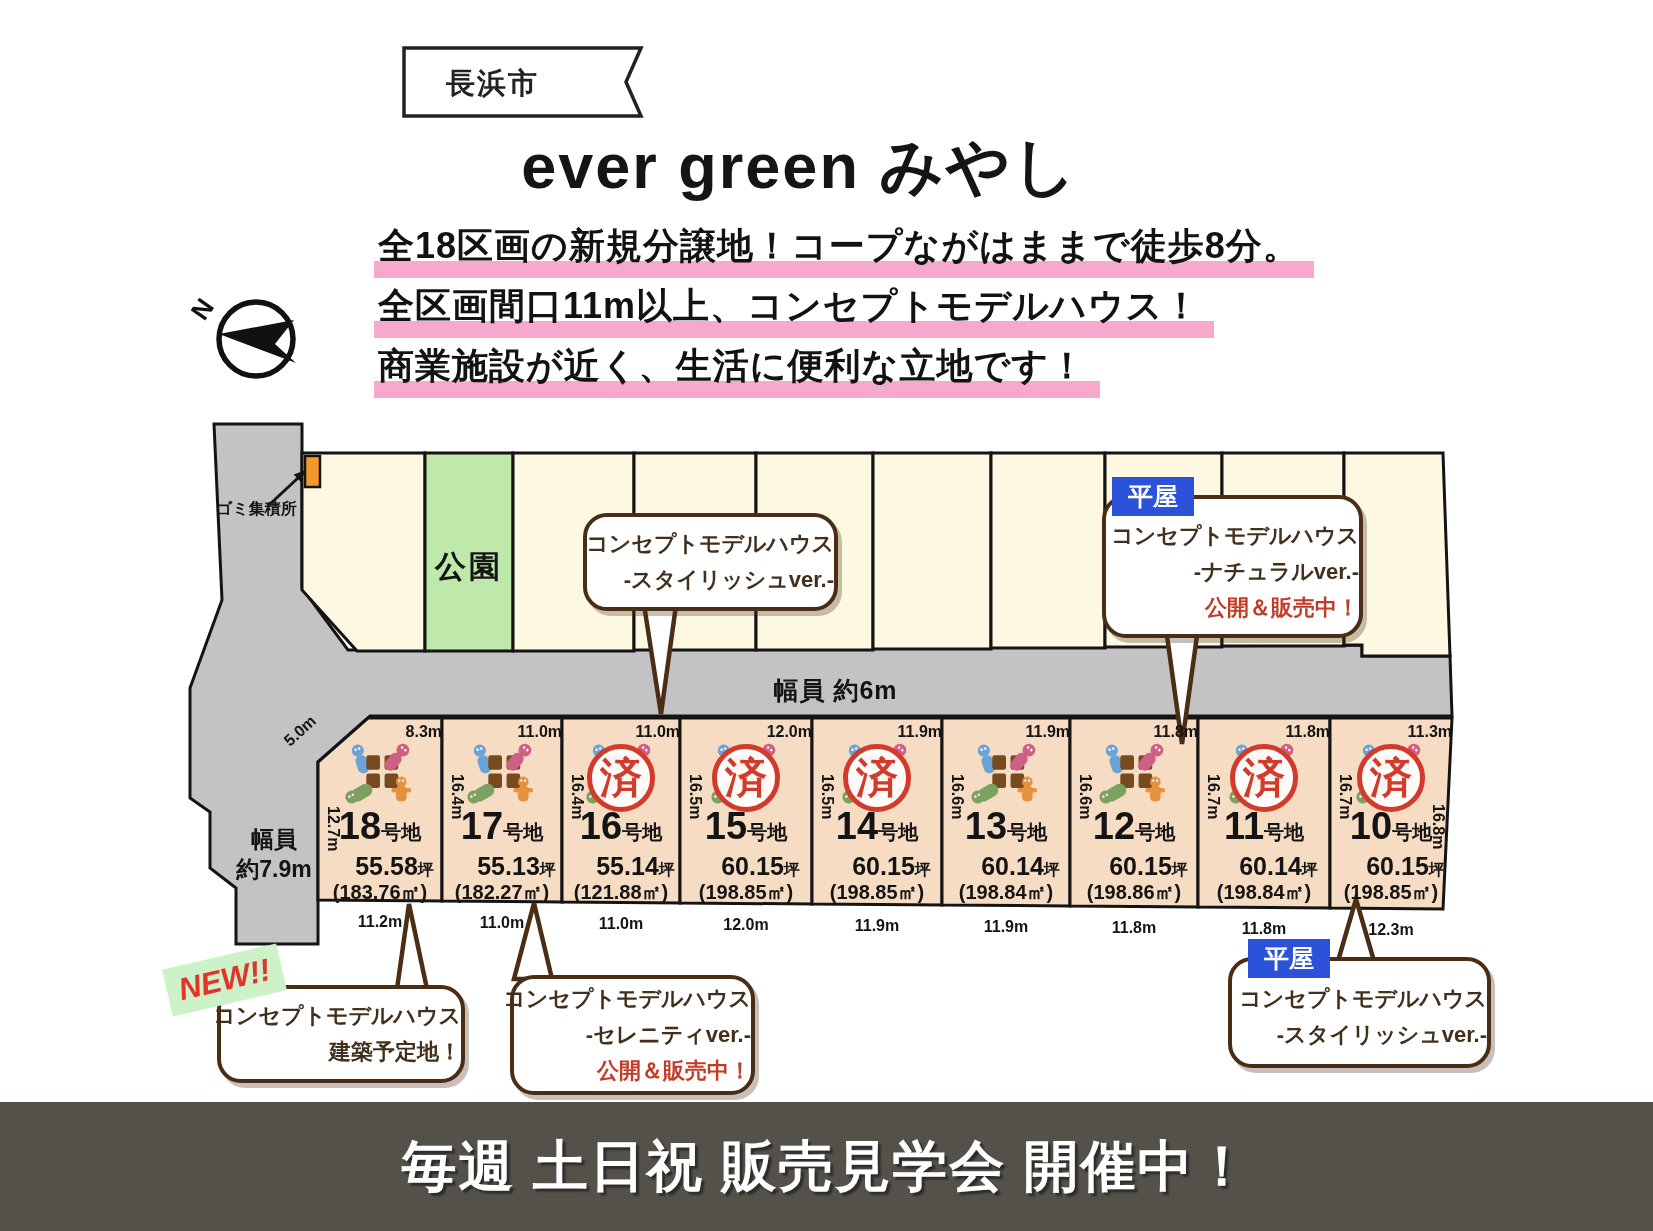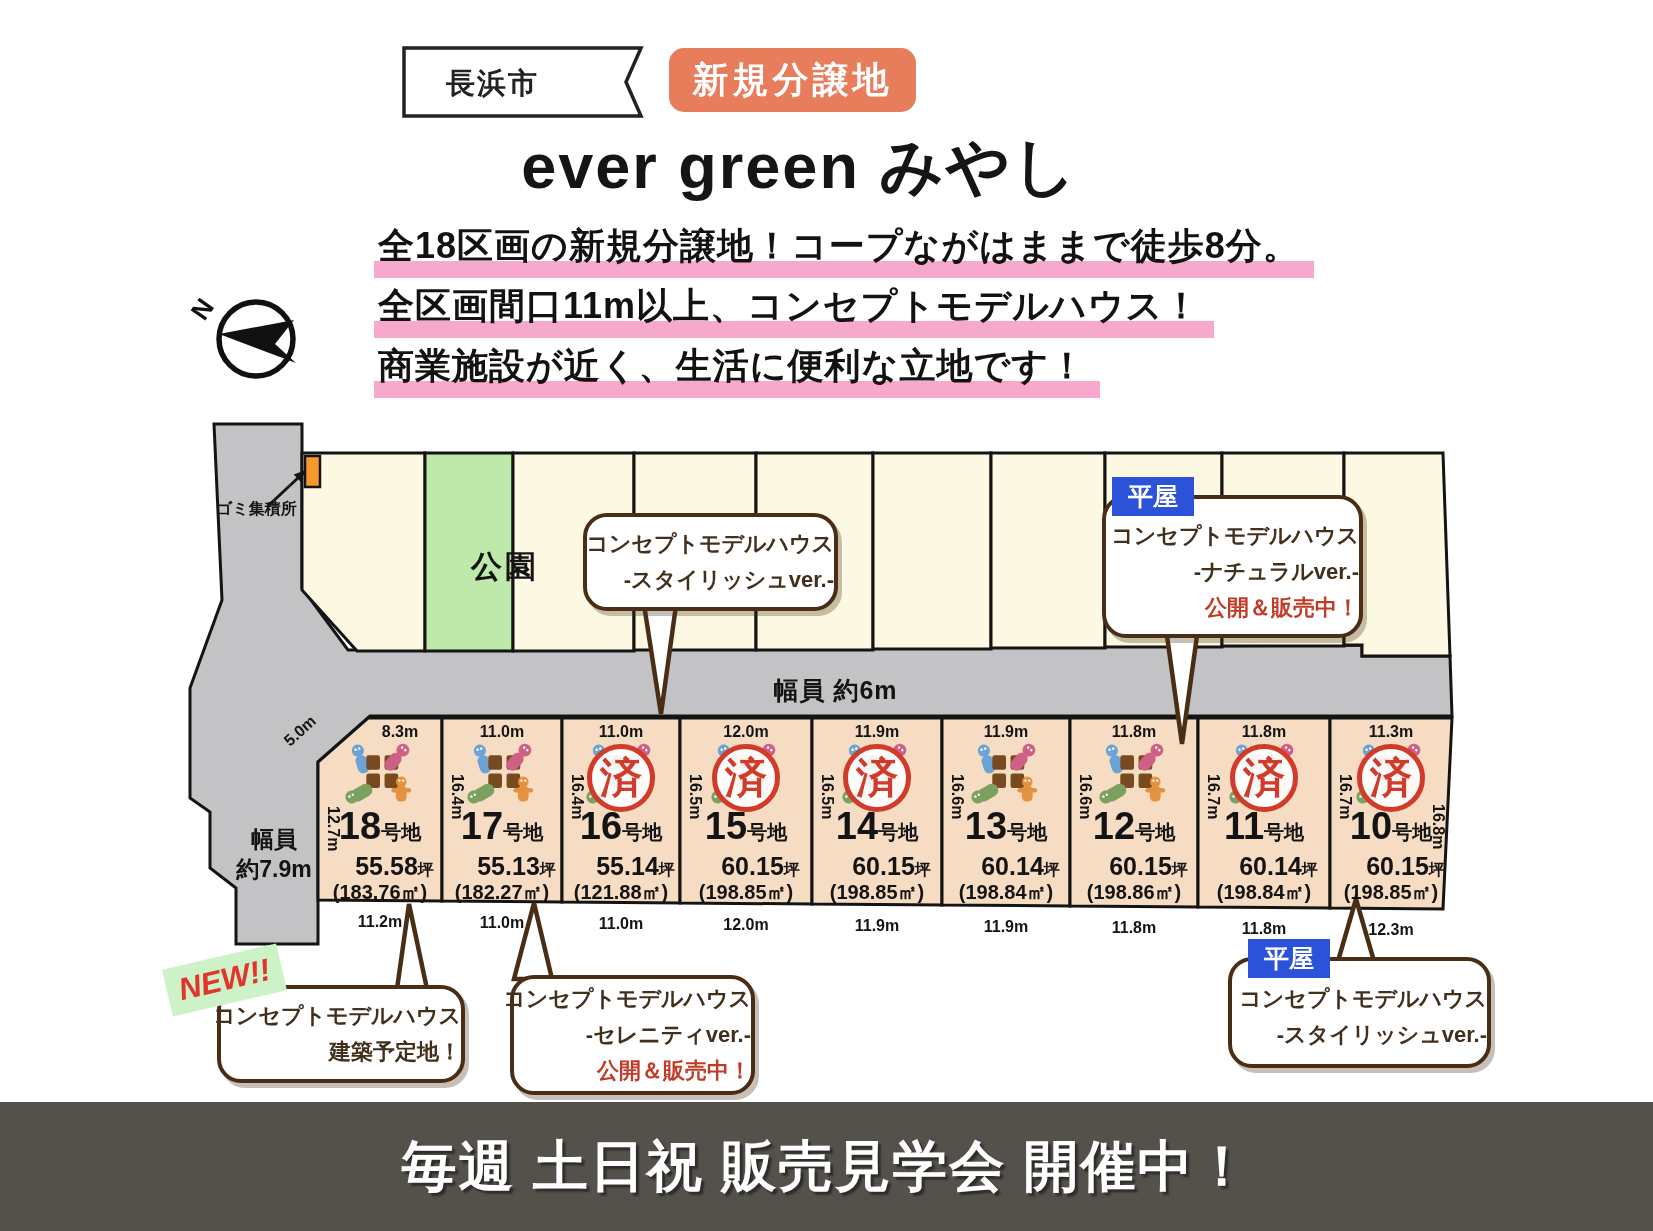--- a/index.html
+++ b/index.html
@@ -16,28 +16,28 @@
         display:flex;align-items:center;justify-content:center;}
   .page-title{position:absolute;left:420px;top:124px;width:760px;text-align:center;
         font-size:63px;font-weight:bold;color:#151515;letter-spacing:2px;}
   .desc{position:absolute;left:374px;font-size:36px;font-weight:bold;color:#121212;letter-spacing:1px;
         line-height:44px;padding:0 14px 10px 4px;white-space:nowrap;
         background:linear-gradient(to bottom,transparent 68%,var(--c-highlight_pink,#f7a9cd) 68%);}
 
   
   .map-label{position:absolute;font-weight:bold;color:#141414;}
   .garbage-label{left:216px;top:499px;font-size:16px;}
-  .park-label{left:425px;top:546px;width:88px;text-align:center;font-size:31px;letter-spacing:3px;margin-left:36px;}
+  .park-label{left:425px;top:546px;width:88px;text-align:center;font-size:31px;letter-spacing:3px;}
   .road-h-label{left:728px;top:674px;width:215px;text-align:center;font-size:25px;letter-spacing:1px;}
   .road-v-label{left:228px;top:824px;width:92px;text-align:center;font-size:23px;line-height:30px;}
   .corner-dim{left:282px;top:722px;font-size:16px;transform:rotate(-42deg);}
 
   
   .lot{position:absolute;top:718px;text-align:center;font-weight:bold;color:#141414;}
-  .lot .dim-top{position:absolute;top:5px;left:0;right:0;font-size:16px;}
+  .lot .dim-top{position:absolute;top:5px;left:0;right:0;font-size:16px;text-align:right;}
   .lot .dim-side{position:absolute;font-size:16px;transform:rotate(90deg);transform-origin:0 0;white-space:nowrap;}
   .lot .mascots{position:absolute;left:50%;transform:translateX(-50%);top:18px;width:76px;height:78px;}
   .lot .stamp{position:absolute;left:50%;transform:translateX(-50%);top:26px;width:58px;height:58px;
         border-radius:50%;border:5px solid var(--c-sold_red,#d23b2a);background:rgba(255,255,255,.95);
         color:var(--c-sold_red,#d23b2a);font-size:42px;font-weight:bold;
         display:flex;align-items:center;justify-content:center;}
   .lot .name{position:absolute;top:86px;left:0;right:0;font-size:38px;line-height:44px;}
   .lot .name .suffix{font-size:20px;}
   .lot .tsubo{position:absolute;top:134px;left:0;right:0;font-size:25px;margin-left:29px;}
   .lot .tsubo .unit{font-size:16px;}
@@ -117,21 +117,20 @@
       <text x="196" y="318" font-size="26" font-weight="bold" fill="#111" transform="rotate(-55 204 312)">N</text>
     </g>
   </svg>
 
   <div class="ribbon-wrap">
     <svg width="242" height="72" viewBox="0 0 242 72">
       <polygon points="2,2 239,2 224,36 239,70 2,70" fill="#ffffff" stroke="#222" stroke-width="3.5"></polygon>
     </svg>
     <div class="ribbon-label">長浜市</div>
   </div>
-  <div class="new-estate-badge">新規分譲地</div>
   <div class="page-title">ever green みやし</div>
   <div class="desc" style="top:224px">全18区画の新規分譲地！コープながはままで徒歩8分。</div>
   <div class="desc" style="top:284px">全区画間口11m以上、コンセプトモデルハウス！</div>
   <div class="desc" style="top:344px">商業施設が近く、生活に便利な立地です！</div>
 
   <div class="map-label garbage-label">ゴミ集積所</div>
   <div class="map-label park-label">公園</div>
   <div class="map-label road-h-label">幅員 約6m</div>
   <div class="map-label road-v-label">
     <div>幅員</div>

